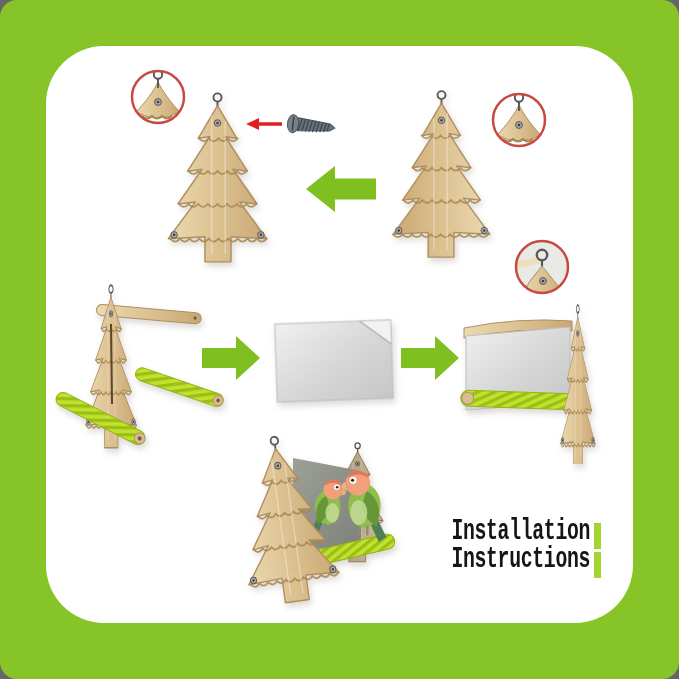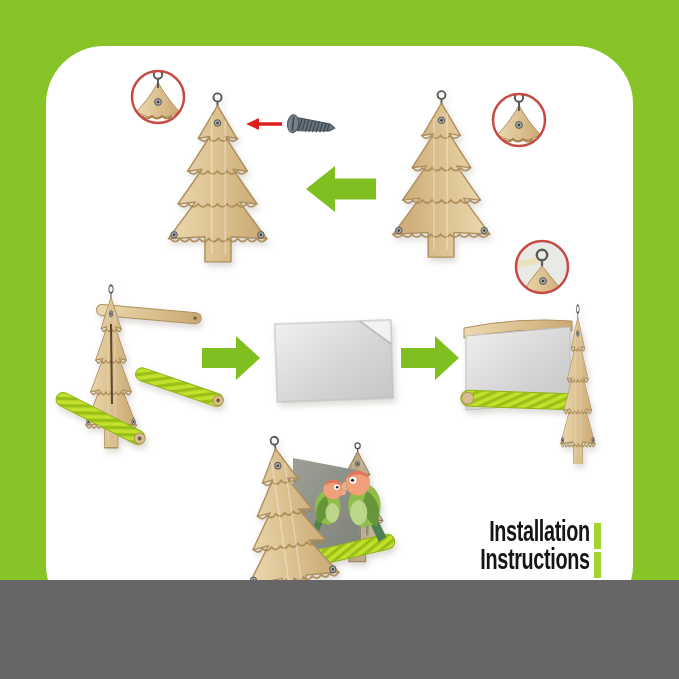--- a/index.html
+++ b/index.html
@@ -1,19 +1,20 @@
 <!DOCTYPE html>
 <html><head>
 <meta charset="utf-8">
 <style>
   html,body{margin:0;padding:0;background:#666;}
   #stage{
-    position:relative;width:679px;height:580px;overflow:hidden;
+    position:relative;width:679px;height:679px;overflow:hidden;
     background:var(--bg-green);
-    font-family:Liberation Sans, sans-serif;
+    font-family:Liberation Mono, monospace;
+    border-radius:17px;
   }
   :root{
     --bg-green:#87C428;
     --arrow-green:#7FBF1F;
     --bar-green:#A3D42F;
     --ring-red:#C64A41;
     --arrow-red:#E01E1E;
   }
   #panel{
     position:absolute;left:46px;top:46px;width:587px;height:577px;

